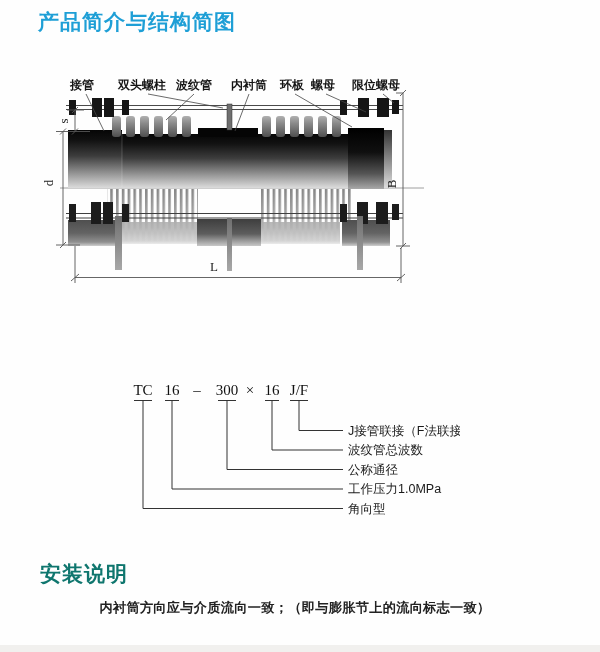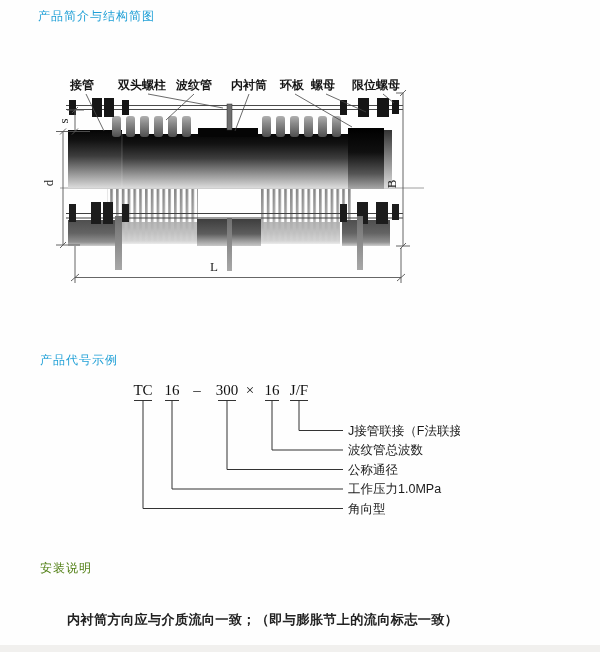--- a/index.html
+++ b/index.html
@@ -5,34 +5,34 @@
   html,body{margin:0;padding:0;}
   body{
     width:600px;height:652px;
     background:#fefefe;
     font-family:"Liberation Sans","DejaVu Sans",sans-serif;
     position:relative;overflow:hidden;
   }
   .page{position:absolute;inset:0;background:#fefefe;}
   .sec-title{
     position:absolute;
-    font-size:12px;font-weight:400;letter-spacing:1px;
+    font-size:21px;font-weight:700;letter-spacing:1px;
     color:#1E9FD6;white-space:nowrap;
   }
   #title-intro{left:38px;top:8px;}
   #title-code{left:40px;top:352px;}
   #title-install{left:40px;top:560px;}
   #diagram-svg{position:absolute;left:28px;top:62px;}
   #code-svg{position:absolute;left:115px;top:378px;}
   .install-text{
     position:absolute;left:55px;top:597px;width:480px;
     font-size:13.2px;line-height:21px;font-weight:600;
     color:#222;letter-spacing:0.3px;
   }
-  .install-text p{margin:12px;white-space:nowrap;}
+  .install-text p{margin:0;white-space:nowrap;text-align:center;}
   .page-bottom-strip{
     position:absolute;left:0;top:645px;width:600px;height:7px;
     background:#f1f0ee;
   }
   .part-label{font-size:12px;font-weight:600;fill:#151515;}
   .dim-label{font-family:"Liberation Serif","DejaVu Serif",serif;font-size:13px;fill:#222;}
   .code-seg{font-family:"Liberation Serif","DejaVu Serif",serif;font-size:15px;fill:#111;}
   .callout-label{font-size:12.5px;font-weight:500;fill:#1a1a1a;}
 </style>
 </head>
@@ -208,21 +208,20 @@
       <text class="part-label" x="82" y="89">接管</text>
       <text class="part-label" x="142" y="89">双头螺柱</text>
       <text class="part-label" x="194" y="89">波纹管</text>
       <text class="part-label" x="249" y="89">内衬筒</text>
       <text class="part-label" x="292" y="89">环板</text>
       <text class="part-label" x="323" y="89">螺母</text>
       <text class="part-label" x="376" y="89">限位螺母</text>
     </g>
   </svg>
 
-  <div class="sec-title" id="title-code" style="color: rgb(30, 159, 214);">产品代号示例</div>
 
   <svg id="code-svg" width="345" height="150" viewBox="115 378 345 150">
 
     <g text-anchor="middle">
       <text class="code-seg" x="143" y="395">TC</text>
       <text class="code-seg" x="172" y="395">16</text>
       <text class="code-seg" x="197" y="395">–</text>
       <text class="code-seg" x="227" y="395">300</text>
       <text class="code-seg" x="250" y="395">×</text>
       <text class="code-seg" x="272" y="395">16</text>
@@ -244,20 +243,20 @@
 
     <g>
       <text class="callout-label" x="348" y="434.5">J接管联接（F法联接）</text>
       <text class="callout-label" x="348" y="454">波纹管总波数</text>
       <text class="callout-label" x="348" y="473.5">公称通径</text>
       <text class="callout-label" x="348" y="493">工作压力1.0MPa</text>
       <text class="callout-label" x="348" y="512.5">角向型</text>
     </g>
   </svg>
 
-  <div class="sec-title" id="title-install" style="color: #4d7c0f;">安装说明</div>
+  <div class="sec-title" id="title-install" style="color: #0f766e;">安装说明</div>
 
   <div class="install-text">
     <p>内衬筒方向应与介质流向一致；（即与膨胀节上的流向标志一致）</p>
   </div>
 
   <div class="page-bottom-strip"></div>
 </div>
 
 </body></html>

